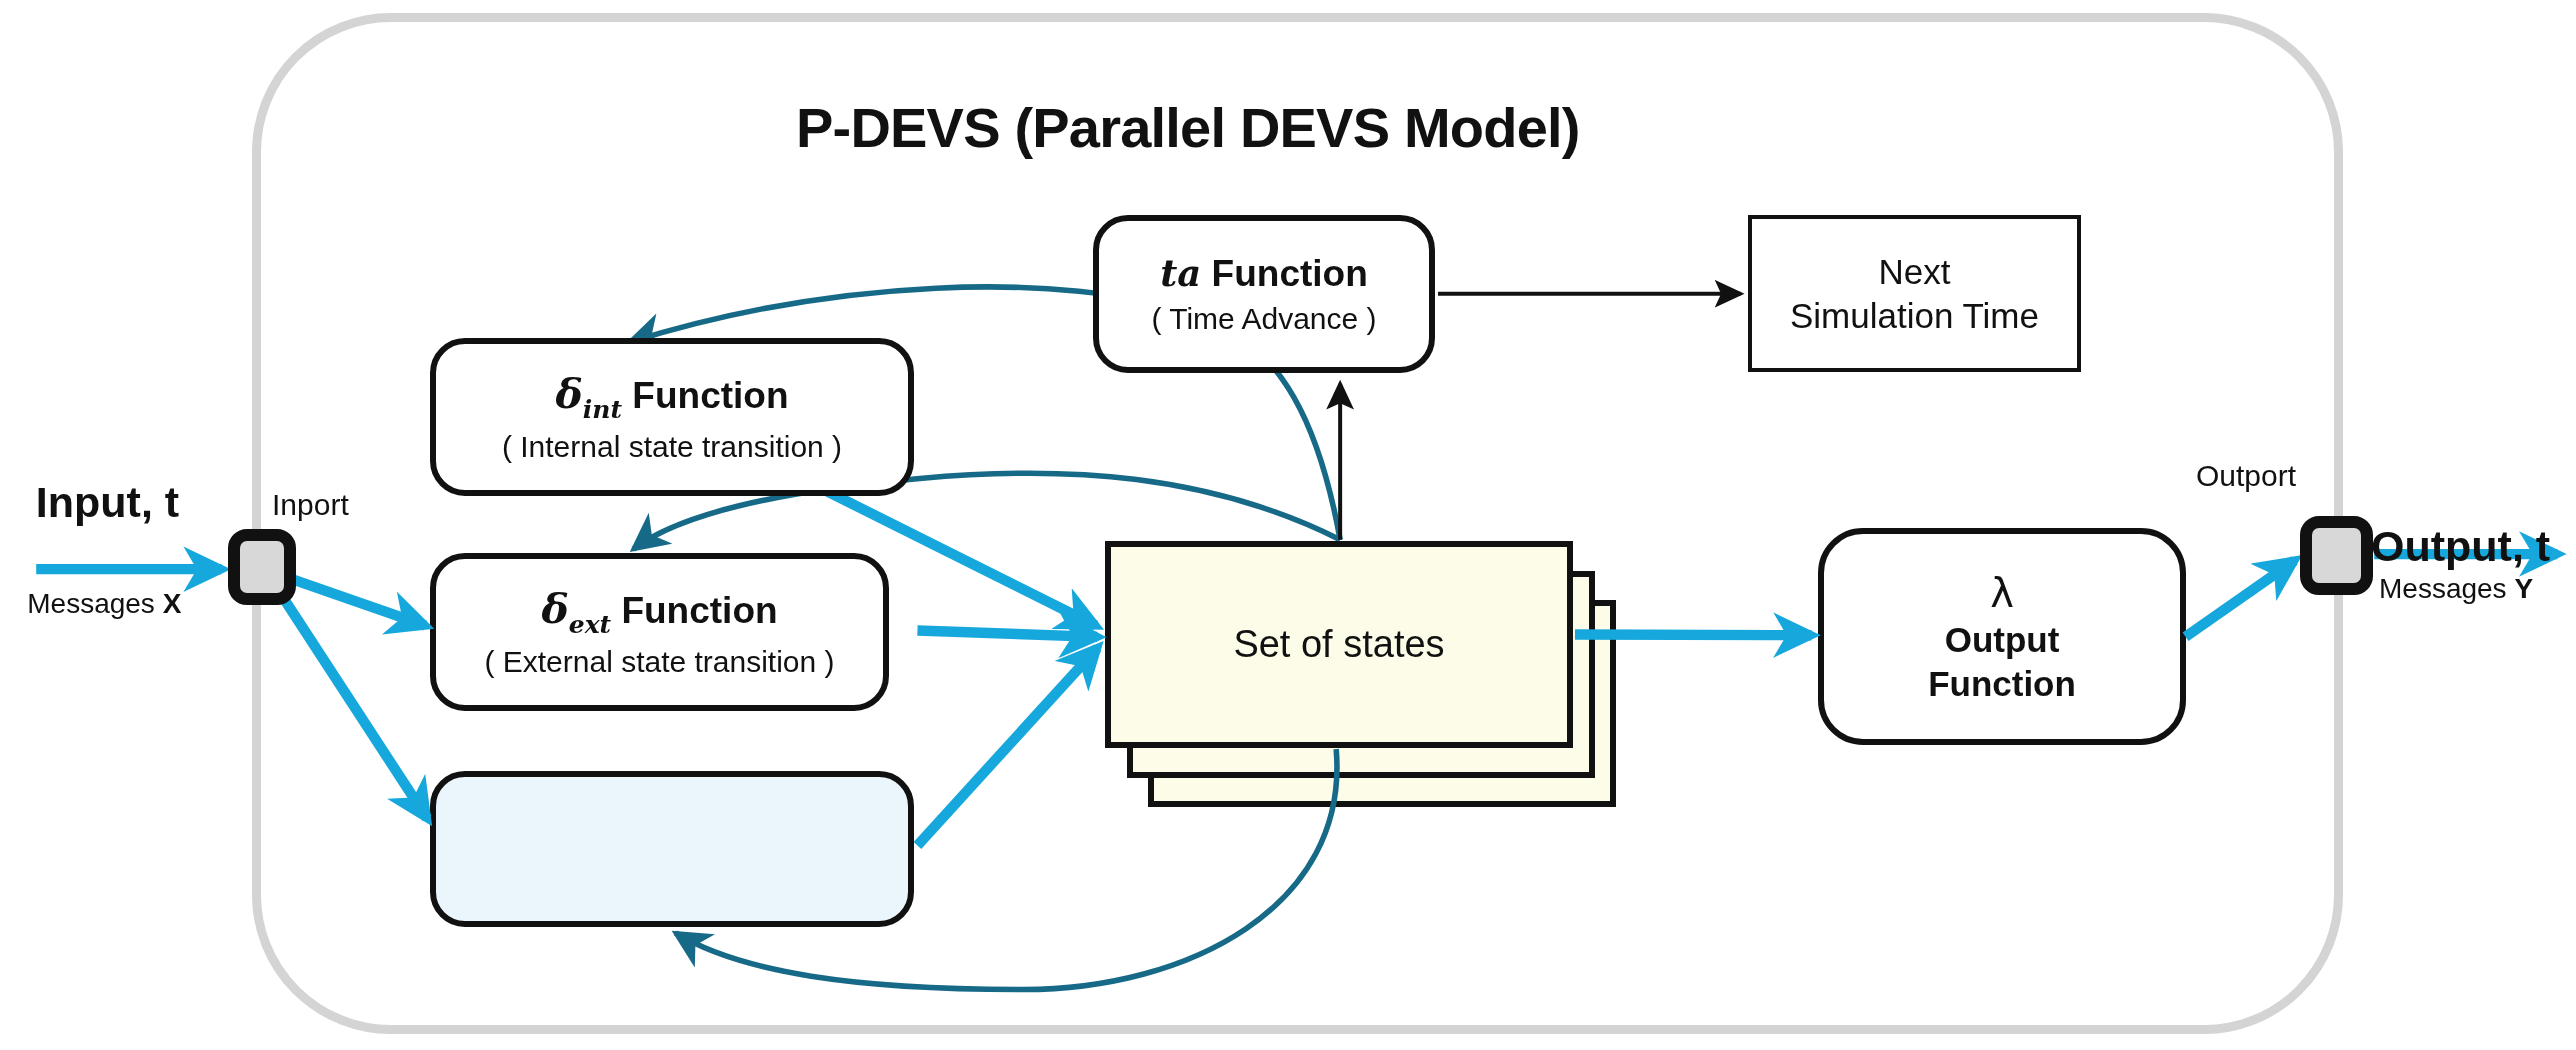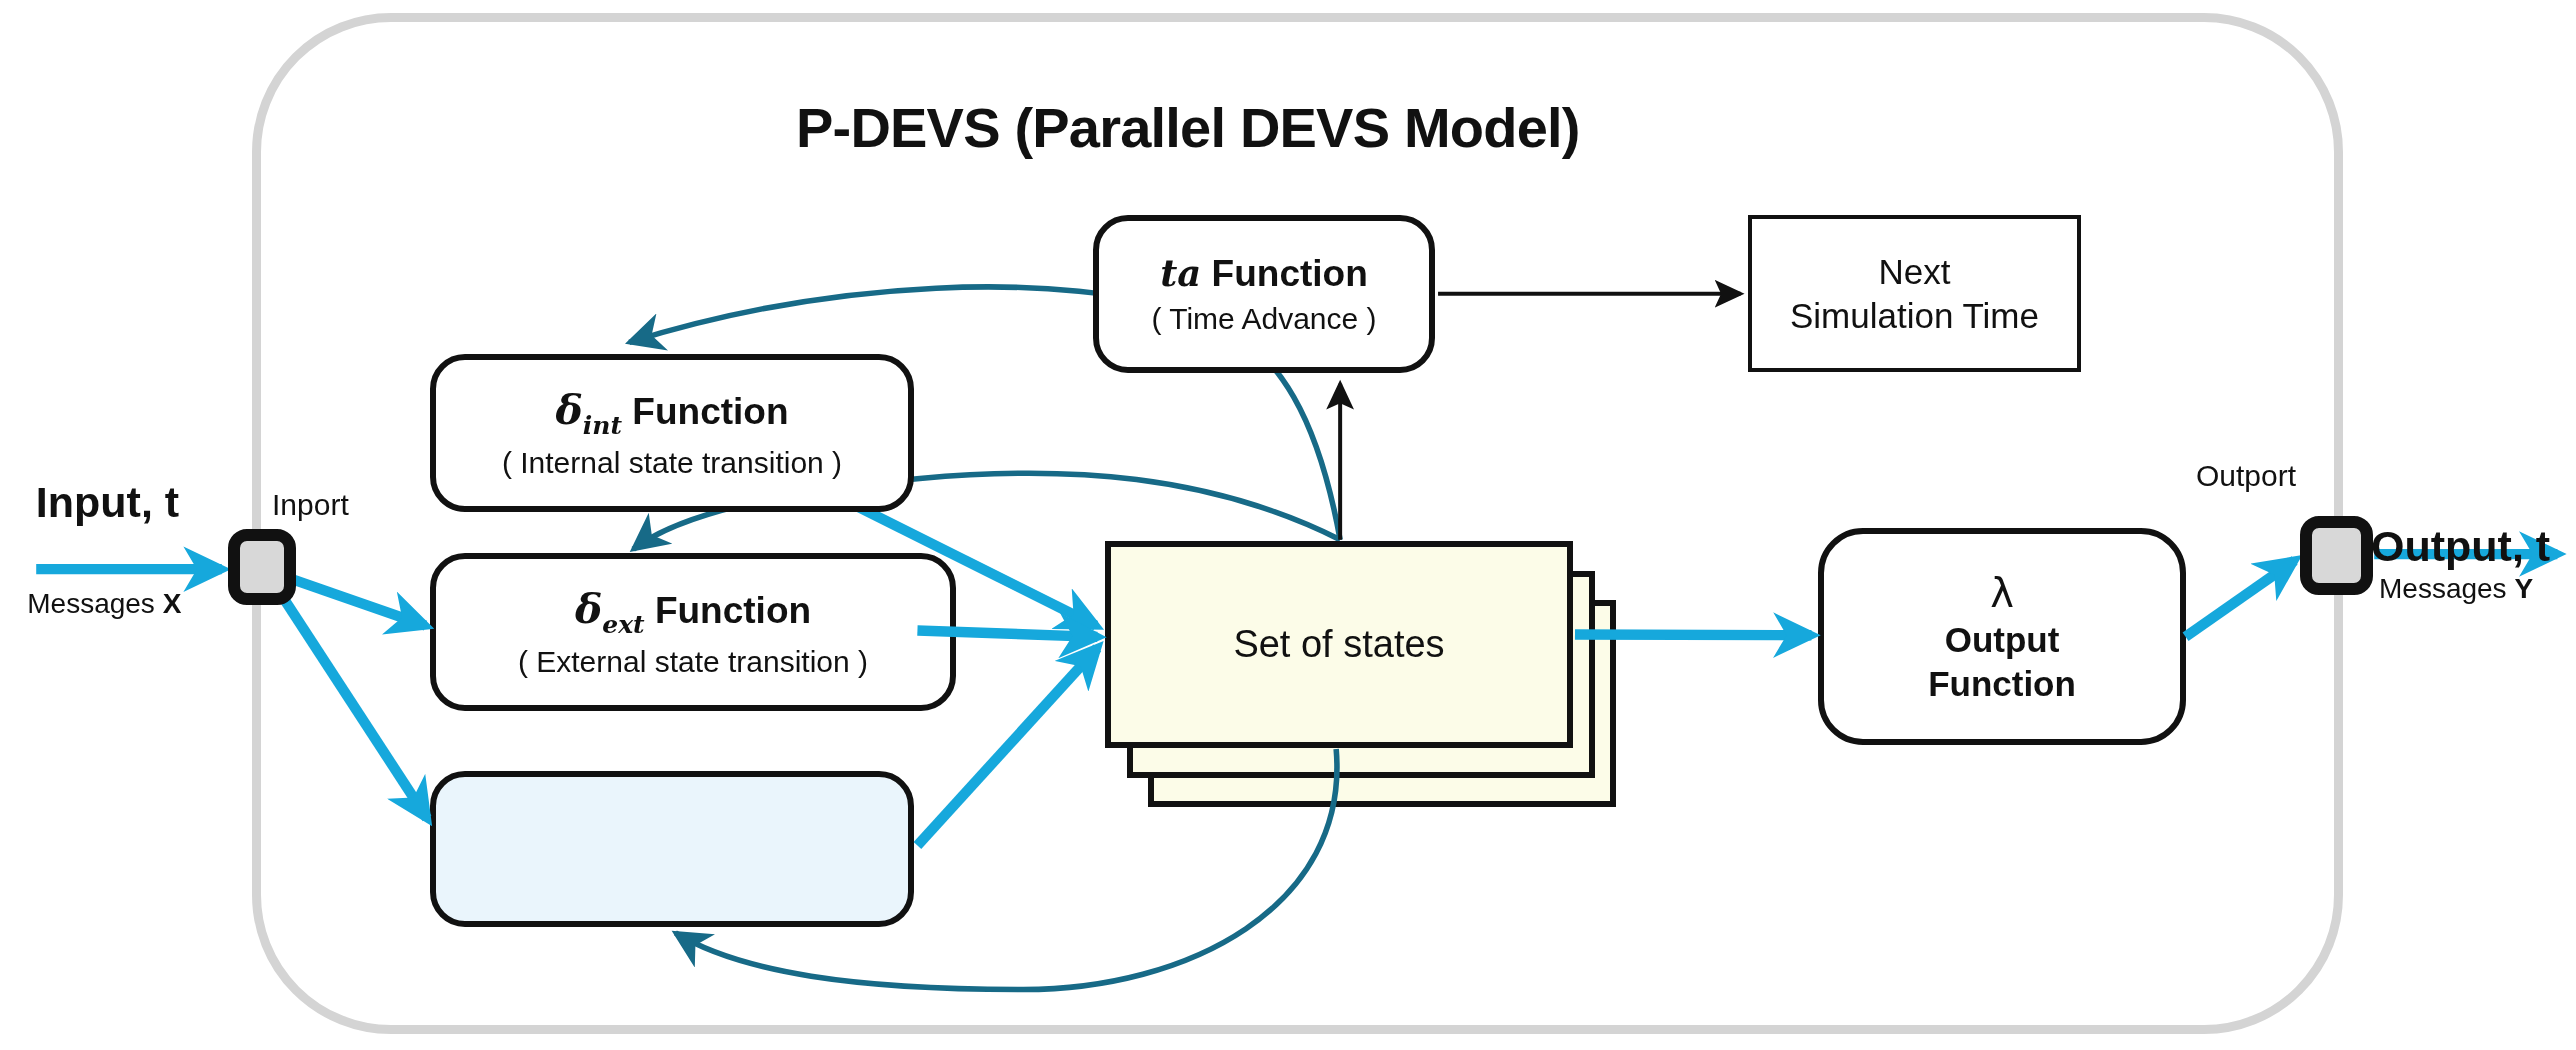--- a/index.html
+++ b/index.html
@@ -21,22 +21,22 @@
     font-size:56px;font-weight:bold;letter-spacing:-0.8px;z-index:5;margin-top:28px;
   }
   .node{
     position:absolute;display:flex;flex-direction:column;align-items:center;justify-content:center;
     background:#fff;border:6.4px solid #111;border-radius:35px;z-index:2;text-align:center;line-height:1.25;
   }
   .node .main-line{font-size:37px;font-weight:bold;}
   .node .desc{font-size:30px;font-weight:normal;margin-top:3.2px;}
   .mathsym{font-family:"DejaVu Serif",serif;font-style:italic;font-weight:bold;font-size:41px;}
   .mathsub{font-family:"DejaVu Serif",serif;font-style:italic;font-weight:bold;font-size:25px;vertical-align:-9.6px;}
-  .box-dint{left:430px;top:338px;width:484px;height:158px;margin-top:16px;}
-  .box-dext{left:430px;top:553px;width:526px;height:158px;}
+  .box-dint{left:430px;top:338px;width:484px;height:158px;}
+  .box-dext{left:430px;top:553px;width:459px;height:158px;}
   .box-dconf{left:430px;top:771px;width:484px;height:156px;background:var(--conf_fill);}
   .box-ta{left:1093px;top:215px;width:342px;height:158px;}
   .box-next{left:1748px;top:215px;width:333px;height:157px;border-width:4.8px;border-radius:0;}
   .box-next .nl{font-size:35px;font-weight:normal;}
   .box-lambda{left:1818px;top:528px;width:368px;height:217px;border-radius:45px;}
   .box-lambda .sym{font-size:40px;font-weight:normal;font-family:"DejaVu Sans",sans-serif;}
   .box-lambda .bl{font-size:35px;font-weight:bold;}
   .states-layer{
     position:absolute;background:var(--states_fill);border:6.4px solid #111;z-index:2;
     width:468px;height:207px;border-radius:0;

